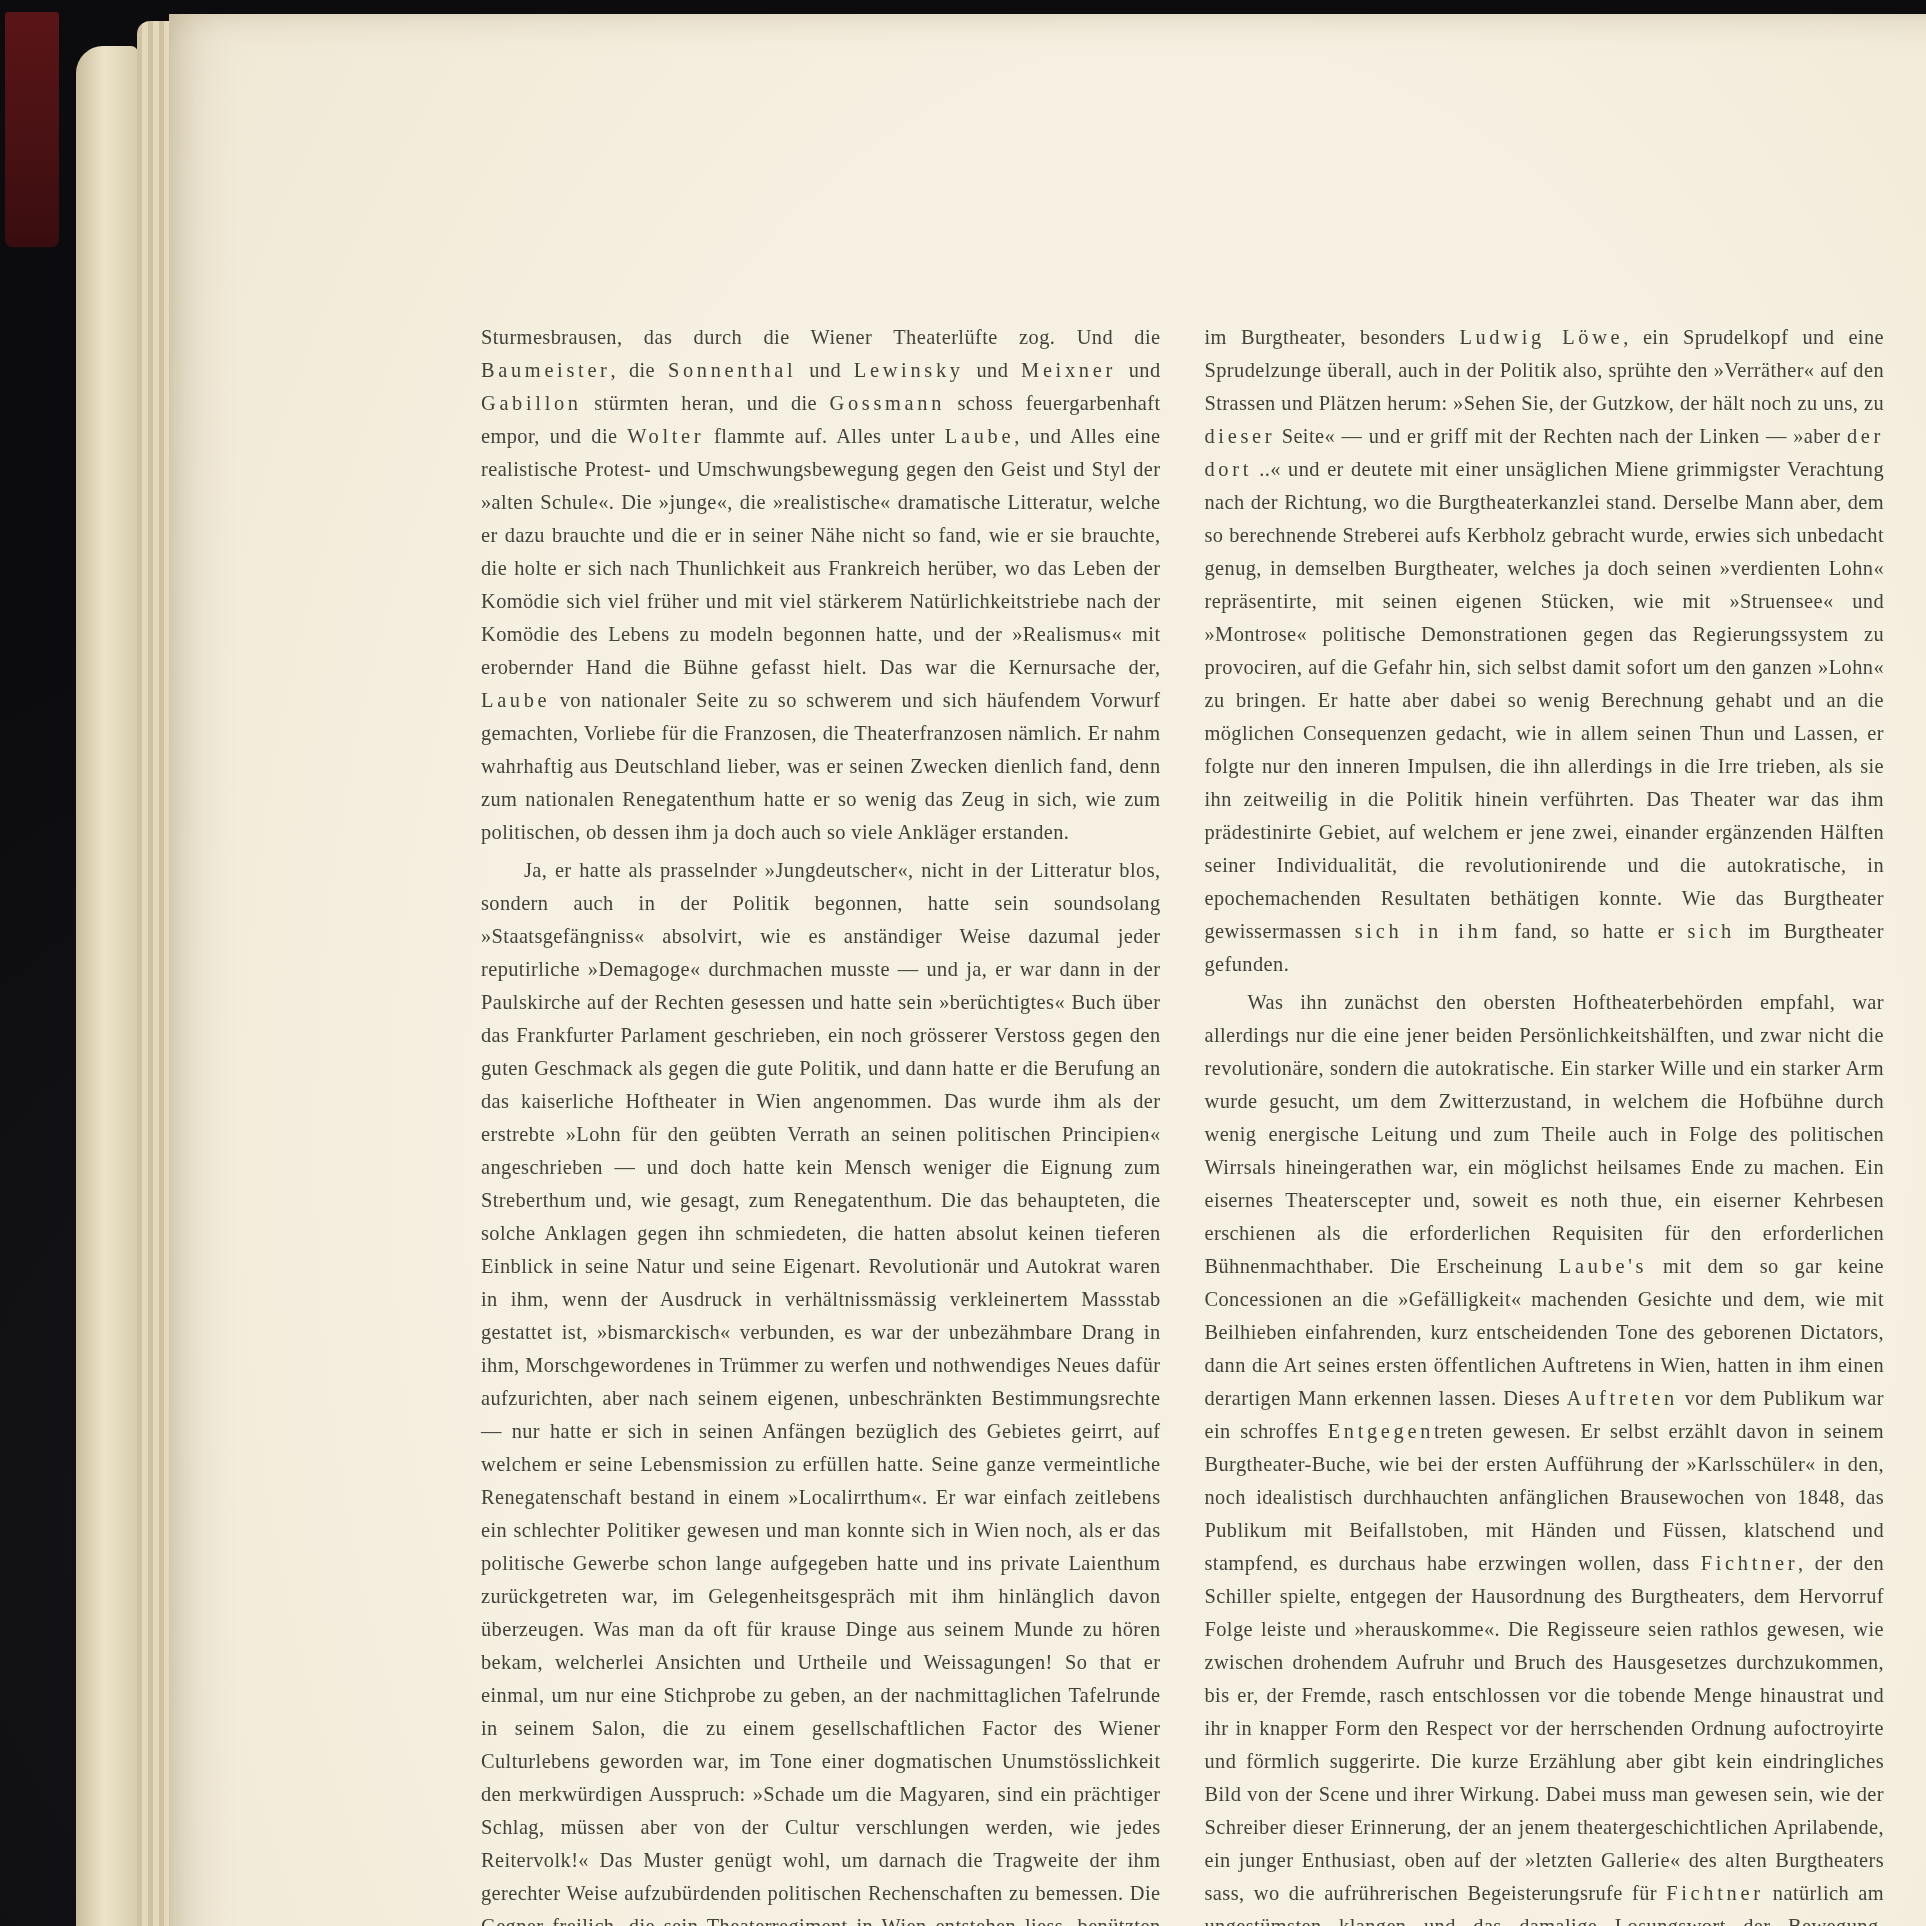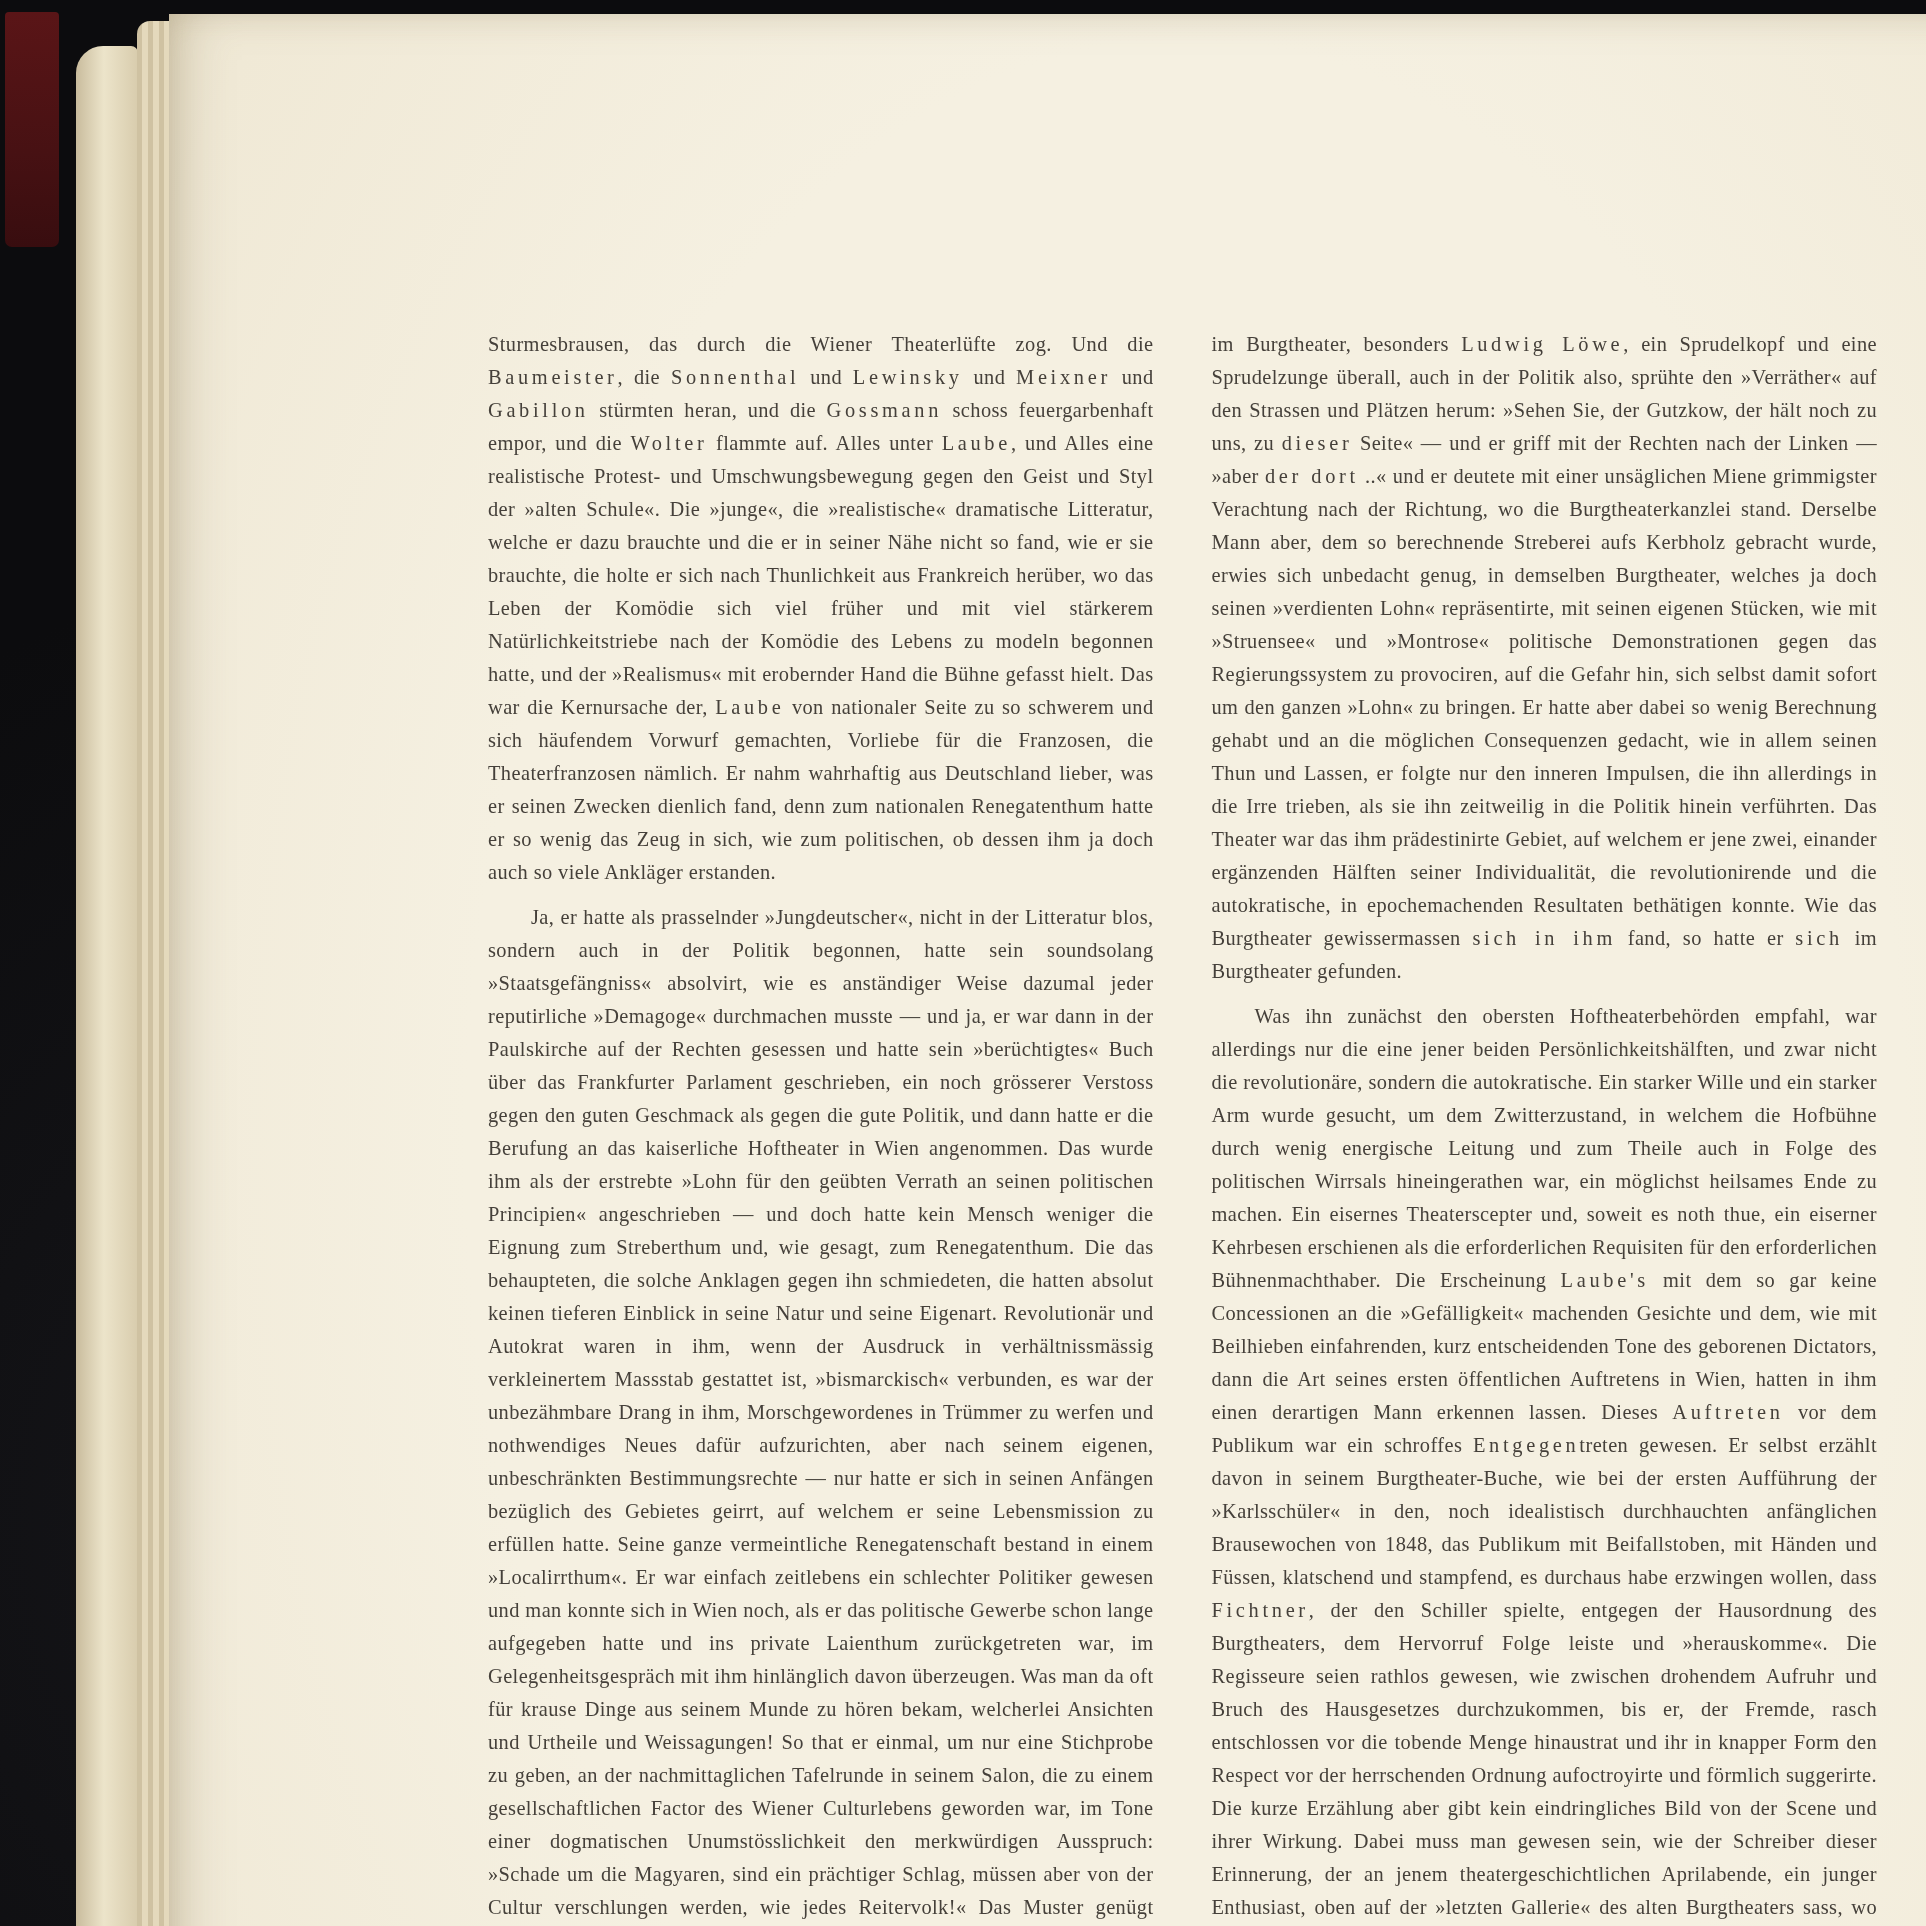--- a/index.html
+++ b/index.html
@@ -53,21 +53,21 @@
   .column {
     width: 690px;
     height: 1997px;
     overflow: hidden;
     font-size: 20.4px;
     line-height: 33px;
     letter-spacing: 0.02em;
     color: #45403a;
     text-align: justify;
   }
-  .column p { margin: 12px; }
+  .column p { margin: 5px; }
   .column p.indent { text-indent: 43px; }
   .sp { letter-spacing: 0.18em; }
 </style>
 </head>
 <body>
 
 <div class="scene">
   <div class="red-topleft"></div>
 
   <div class="cover-edge"></div>

